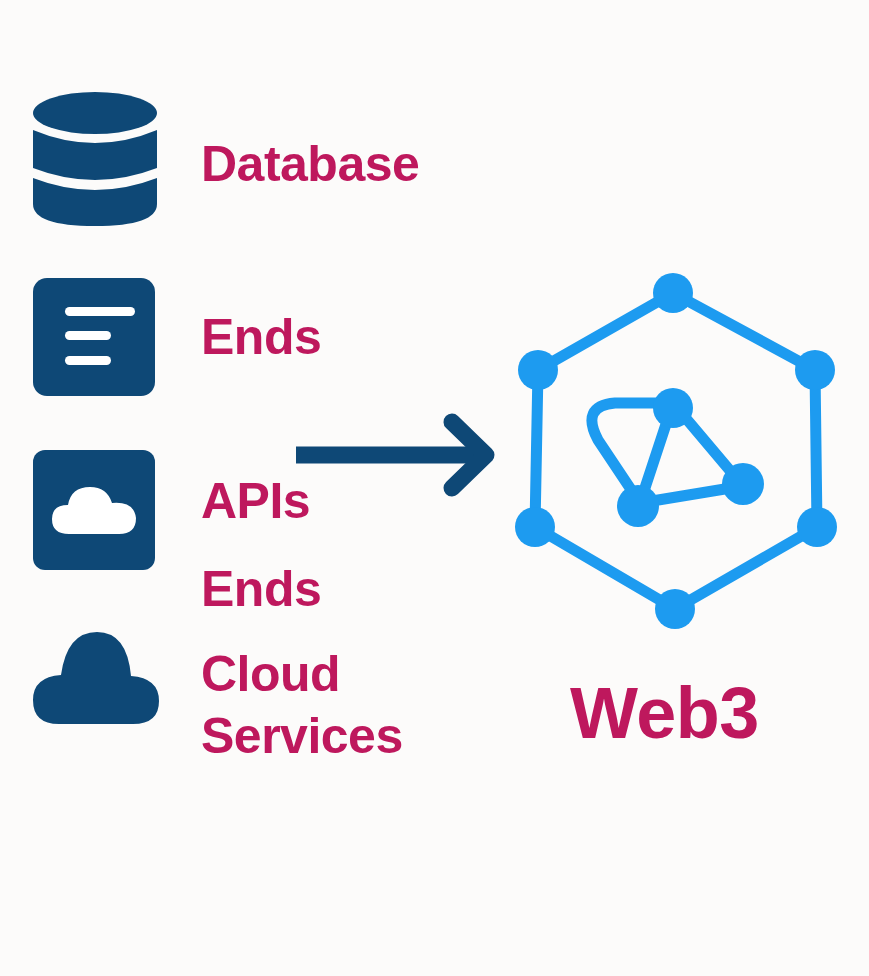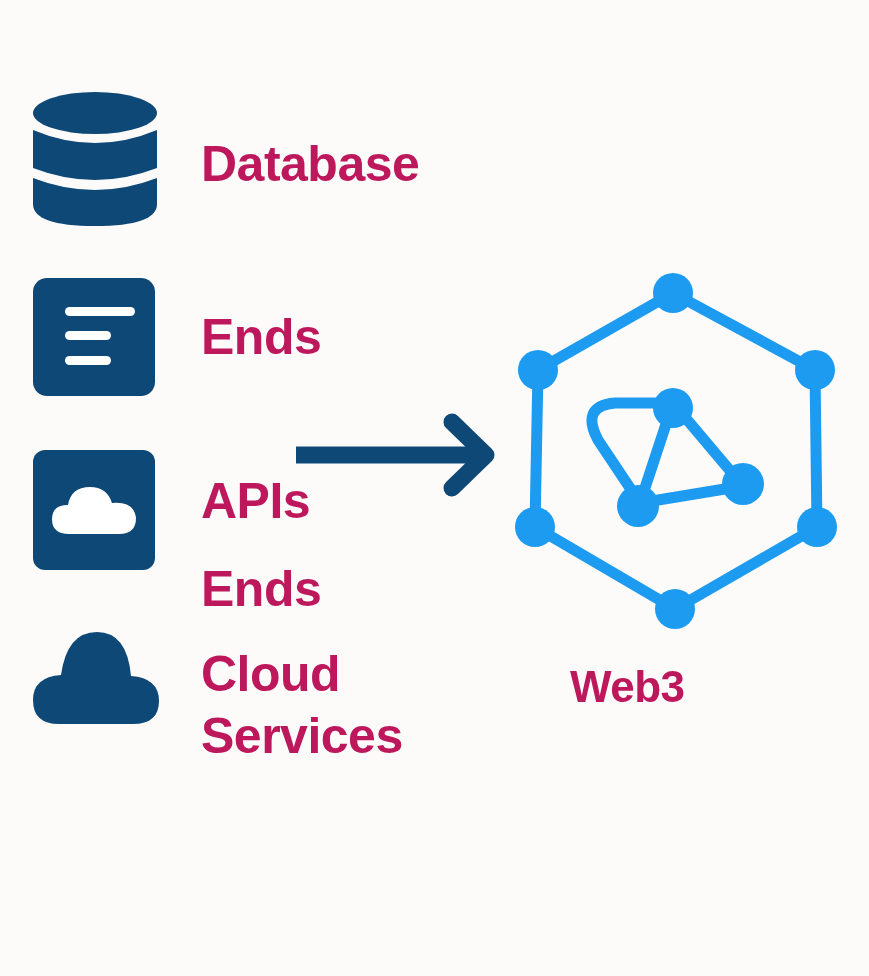--- a/index.html
+++ b/index.html
@@ -60,13 +60,13 @@
     <circle cx="305" cy="100" r="20"></circle>
     <circle cx="307" cy="257" r="20"></circle>
     <circle cx="165" cy="339" r="20"></circle>
     <circle cx="25" cy="257" r="20"></circle>
     <circle cx="28" cy="100" r="20"></circle>
     <circle cx="163" cy="138" r="20"></circle>
     <circle cx="233" cy="214" r="21"></circle>
     <circle cx="128" cy="236" r="21"></circle>
   </g>
 </svg>
-<div class="label" style="left:570px;top:650px;font-size:44px;line-height:74px;">Web3</div>
+<div class="label" style="left:570px;top:676px;font-size:72px;line-height:74px;">Web3</div>
 
 </body></html>

